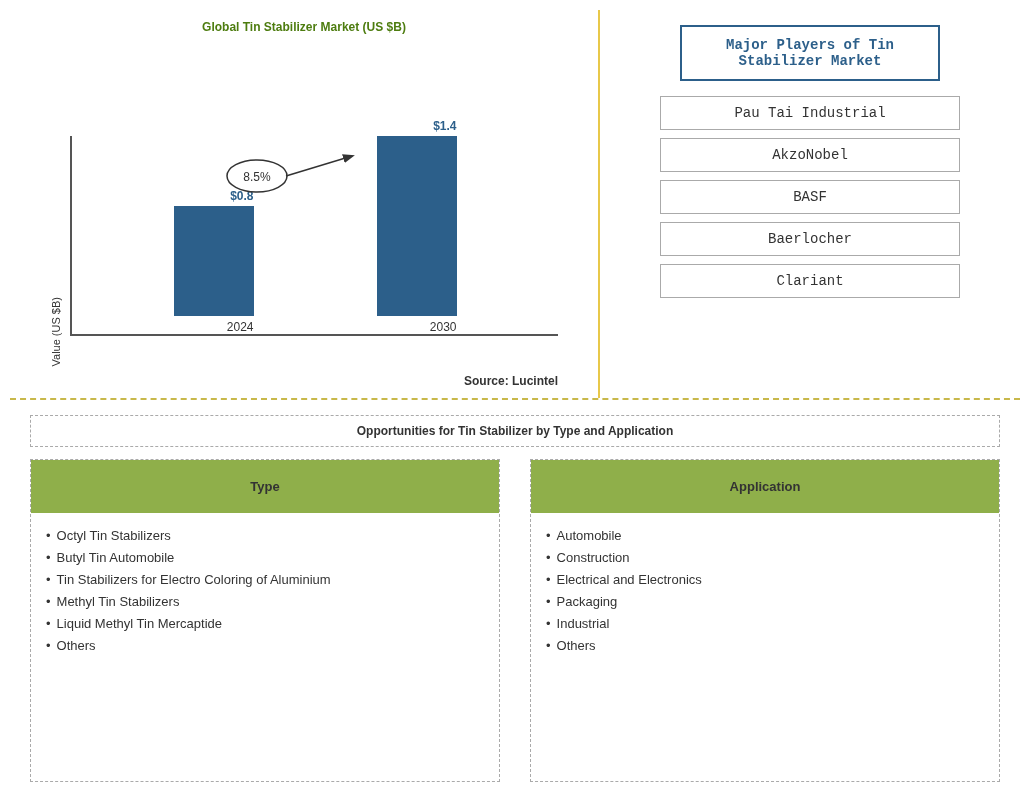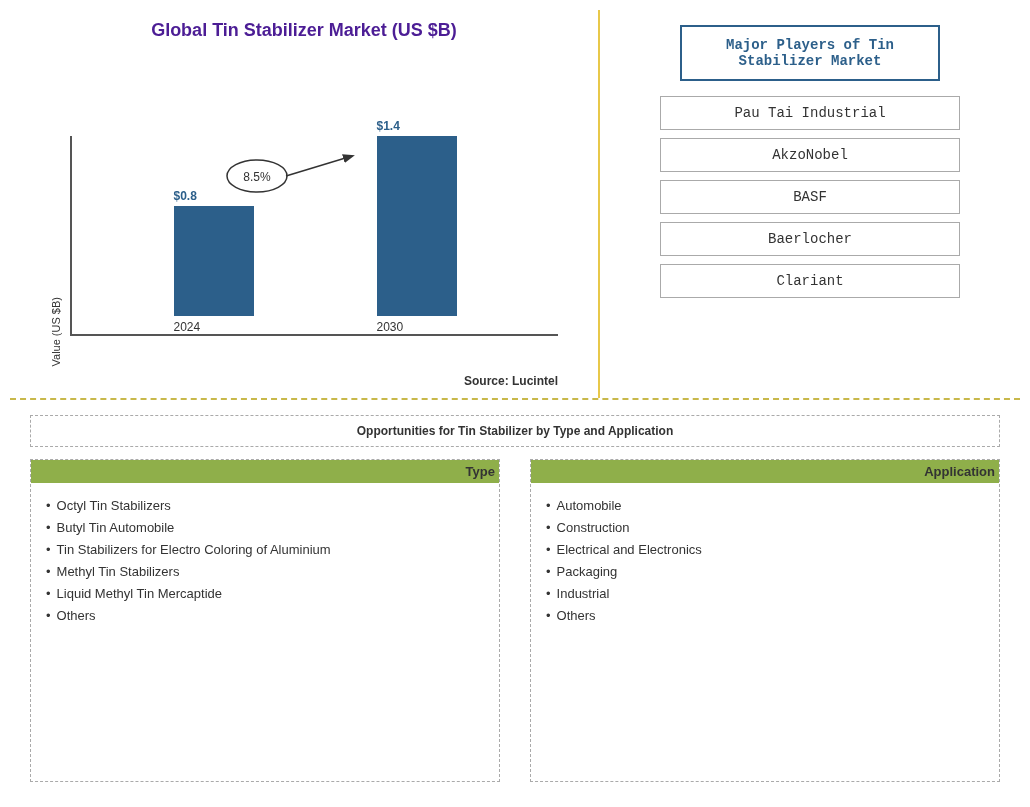--- a/index.html
+++ b/index.html
@@ -32,23 +32,23 @@
     .chart-area {
       flex: 0 0 590px;
       display: flex;
       flex-direction: column;
       align-items: center;
       padding: 10px 20px 10px 20px;
       border-right: 2px solid #e8c84a;
     }
 
     .chart-title {
-      font-size: 18px;
-      font-weight: bold;
-      color: #4c1d95;
+      font-size: 12px;
+      font-weight: bold;
+      color: #4d7c0f;
       text-align: center;
       margin-bottom: 10px;
     }
 
     .chart-wrapper {
       display: flex;
       flex-direction: row;
       align-items: flex-end;
       width: 100%;
       flex: 1;
@@ -81,21 +81,21 @@
       border-left: 2px solid #555;
       border-bottom: 2px solid #555;
       padding: 0 40px;
       justify-content: space-around;
       position: relative;
     }
 
     .bar-group {
       display: flex;
       flex-direction: column;
-      align-items: flex-start;
+      align-items: flex-end;
       margin-top: 36px;
     }
 
     .bar-value {
       font-size: 12px;
       font-weight: bold;
       color: #2c5f8a;
       margin-bottom: 3px;
     }
 
@@ -197,22 +197,22 @@
 
     .opp-column {
       flex: 1;
       border: 1.5px dashed #aaa;
       display: flex;
       flex-direction: column;
     }
 
     .opp-header {
       background: #8faf4a;
-      text-align: right;
-      padding: 4px;
+      text-align: center;
+      padding: 19px;
       font-size: 13px;
       font-weight: bold;
       color: #333;
     }
 
     .opp-body {
       padding: 12px 15px;
       flex: 1;
     }
 

